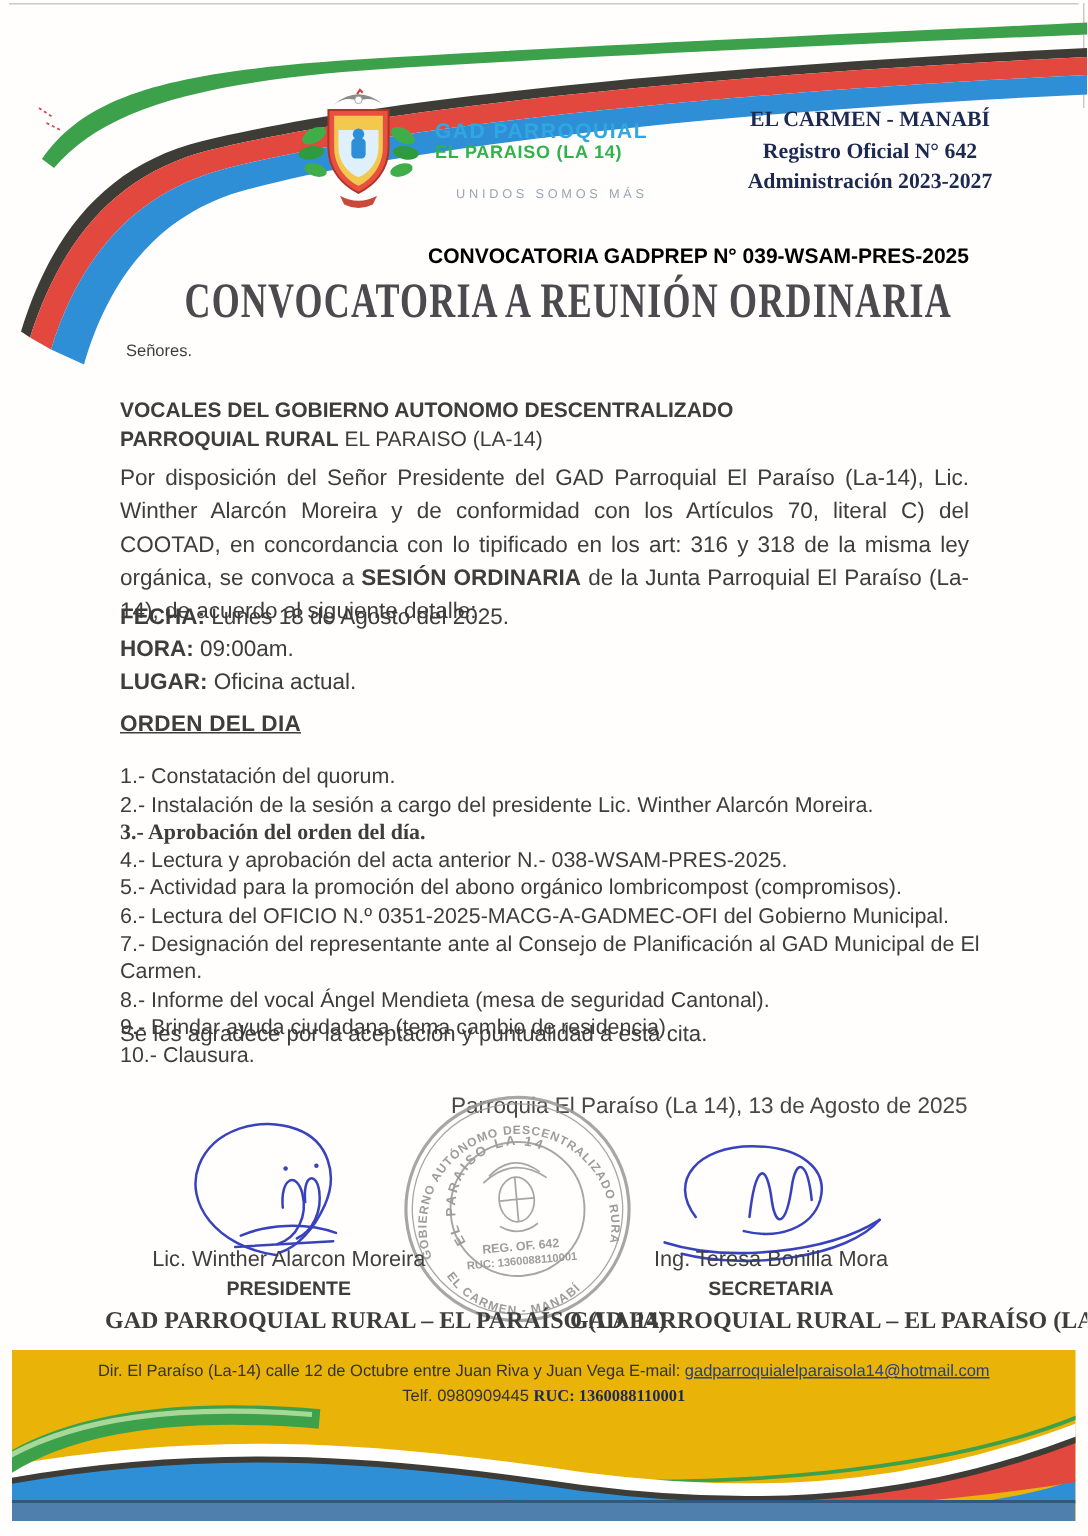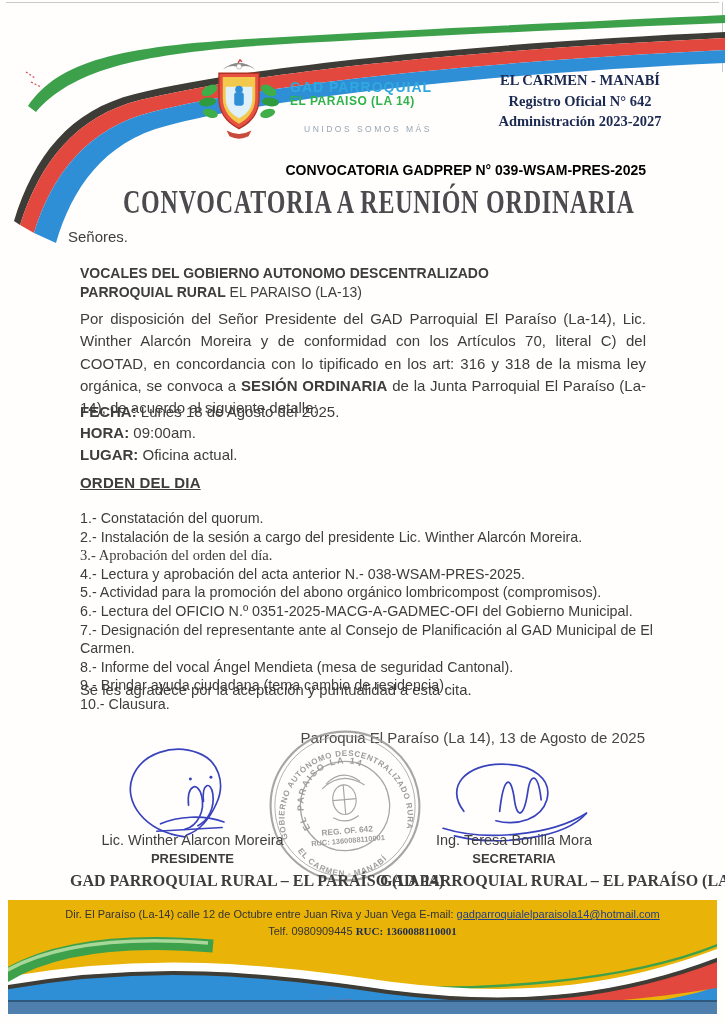--- a/index.html
+++ b/index.html
@@ -23,32 +23,32 @@
     font-size:14.5px;line-height:1.42;
   }
   
   .doc-ref{position:absolute;top:162px;right:79px;font-weight:bold;font-size:14px;color:#000000;}
   .doc-title-wrap{position:absolute;top:183px;left:16px;width:100%;text-align:center;}
   .doc-title{
     display:inline-block;font-family:"Liberation Serif",serif;font-weight:bold;
     font-size:30px;color:#4b4b4f;letter-spacing:1px;
     transform:scale(.8,1.1);transform-origin:center top;white-space:nowrap;
   }
-  .salutation{position:absolute;top:228px;left:68px;font-size:15px;}
+  .salutation{position:absolute;top:228px;left:84px;font-size:11px;}
   .recipient{position:absolute;top:264px;left:80px;font-size:14px;line-height:1.38;}
   .recipient .b{font-weight:bold;text-align:center;}
   .body-par{
     position:absolute;top:308px;left:80px;width:566px;
     font-size:15px;line-height:22.3px;text-align:justify;
   }
   .details{position:absolute;top:401px;left:80px;font-size:15px;line-height:21.3px;}
   .details b{font-weight:bold;text-align:right;}
   .agenda-head{position:absolute;top:474px;left:80px;font-size:15px;font-weight:bold;text-decoration:underline;letter-spacing:.2px;}
   .agenda{position:absolute;top:509px;left:80px;width:585px;font-size:14.3px;line-height:18.6px;}
-  .agenda .agenda-item:nth-child(3){font-family:"Liberation Serif",serif;font-size:14.6px;}
+  .agenda .agenda-item:nth-child(3){font-family:"Liberation Serif",serif;font-size:14.6px;font-weight:bold;}
   .closing{position:absolute;top:682px;left:80px;font-size:14.8px;}
   .dateline{position:absolute;top:729px;right:80px;font-size:15px;color:#474747;}
   
   .sig-svg{position:absolute;pointer-events:none;}
   .sig-left-svg{top:740px;left:112px;}
   .sig-right-svg{top:752px;left:428px;}
   .stamp{position:absolute;top:720px;left:260px;width:170px;height:172px;opacity:.88;transform:rotate(-5deg);pointer-events:none;}
   .sig-block{position:absolute;top:832px;text-align:center;}
   .sig-block-left{left:70px;width:245px;}
   .sig-block-right{left:380px;width:268px;}
@@ -122,21 +122,21 @@
 
   <div class="doc-ref">CONVOCATORIA GADPREP N° 039-WSAM-PRES-2025</div>
   <div class="doc-title-wrap">
     <span class="doc-title">CONVOCATORIA A REUNIÓN ORDINARIA</span>
   </div>
 
   <div class="salutation">Señores.</div>
 
   <div class="recipient">
     <div class="b">VOCALES DEL GOBIERNO AUTONOMO DESCENTRALIZADO</div>
-    <div><span class="b">PARROQUIAL RURAL</span><span> EL PARAISO (LA-13)</span></div>
+    <div><span class="b">PARROQUIAL RURAL</span><span> EL PARAISO (LA-14)</span></div>
   </div>
 
   <div class="body-par"><span>Por disposición del Señor Presidente del GAD Parroquial El Paraíso (La-14), Lic. Winther Alarcón Moreira y de conformidad con los Artículos 70, literal C) del COOTAD, en concordancia con lo tipificado en los art: 316 y 318 de la misma ley orgánica, se convoca a </span><b>SESIÓN ORDINARIA</b><span> de la Junta Parroquial El Paraíso (La-14), de acuerdo al siguiente detalle:</span></div>
 
   <div class="details">
     <div><b>FECHA:</b><span> Lunes 18 de Agosto del 2025.</span></div>
     <div><b>HORA:</b><span> 09:00am.</span></div>
     <div><b>LUGAR:</b><span> Oficina actual.</span></div>
   </div>
 

